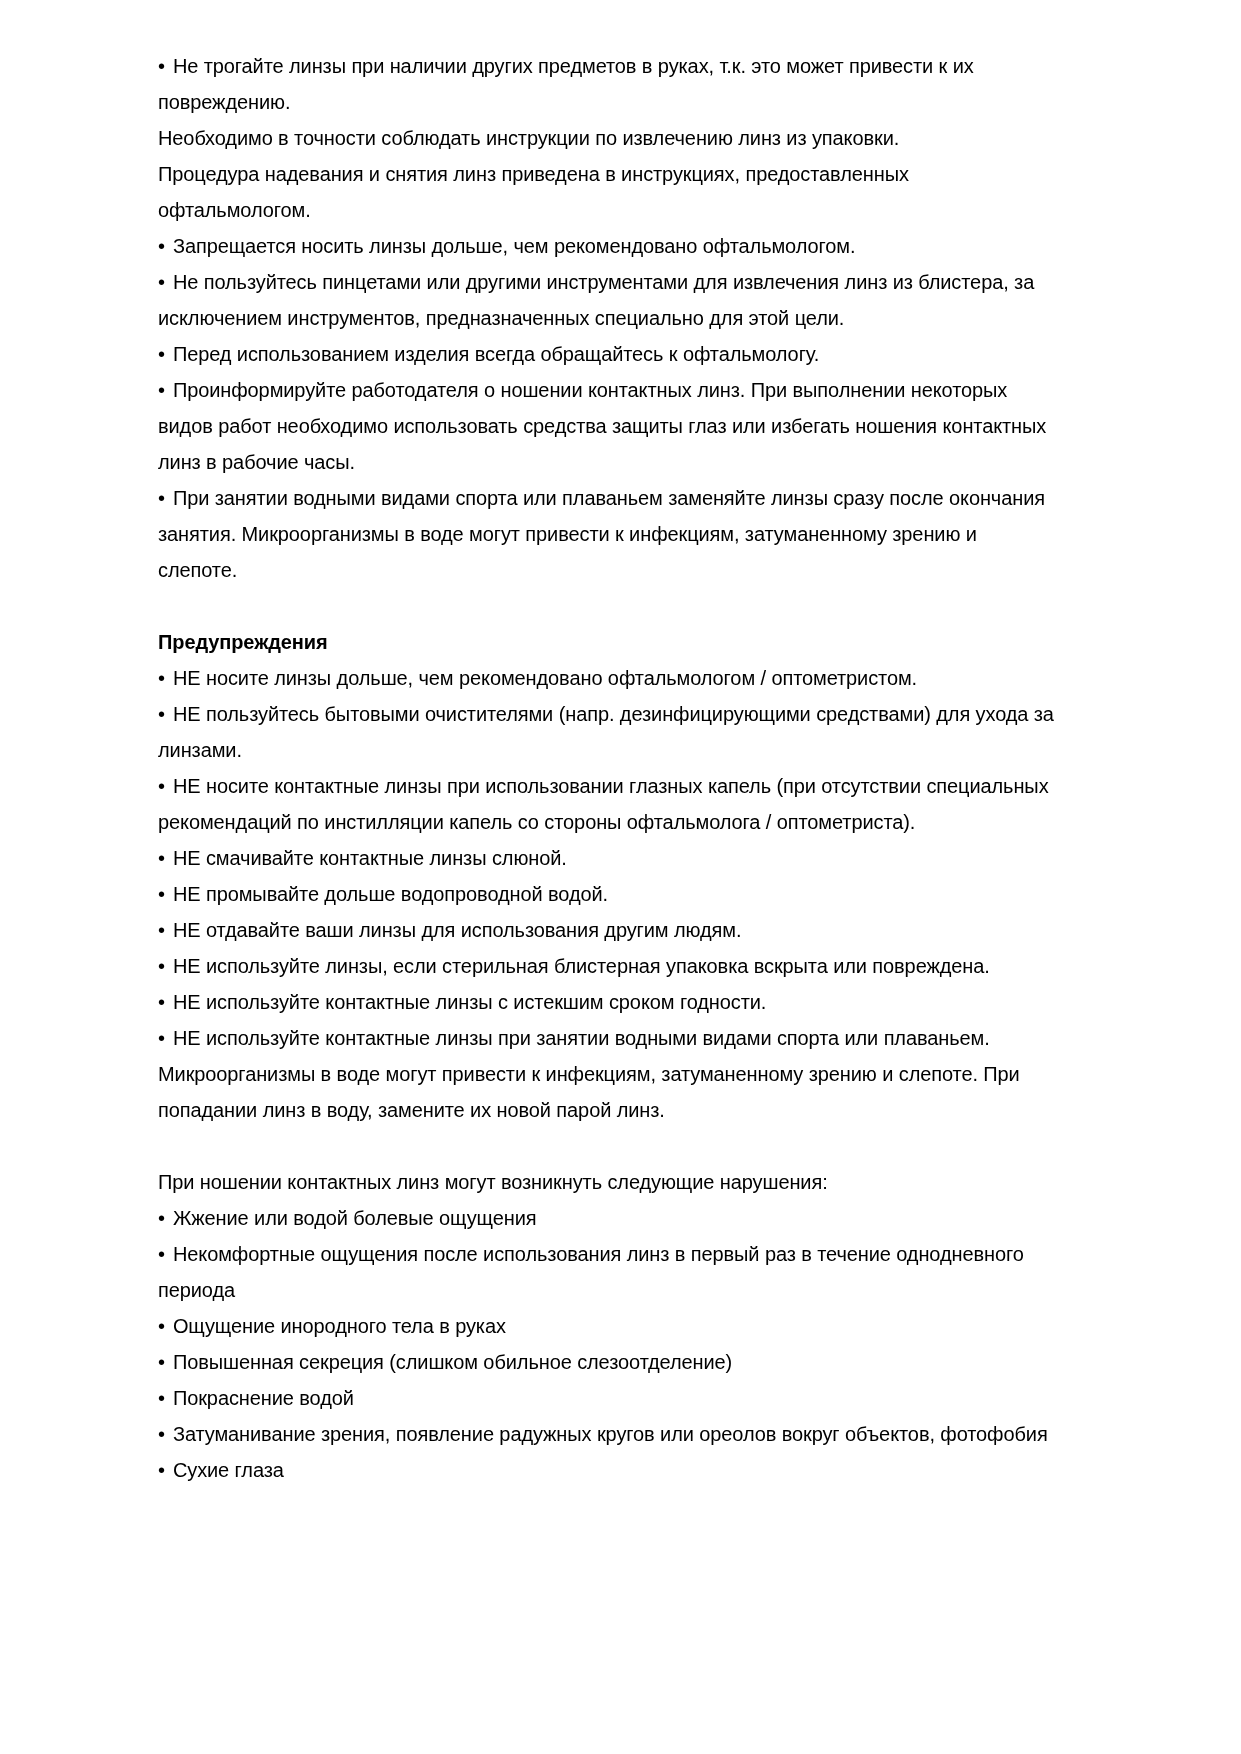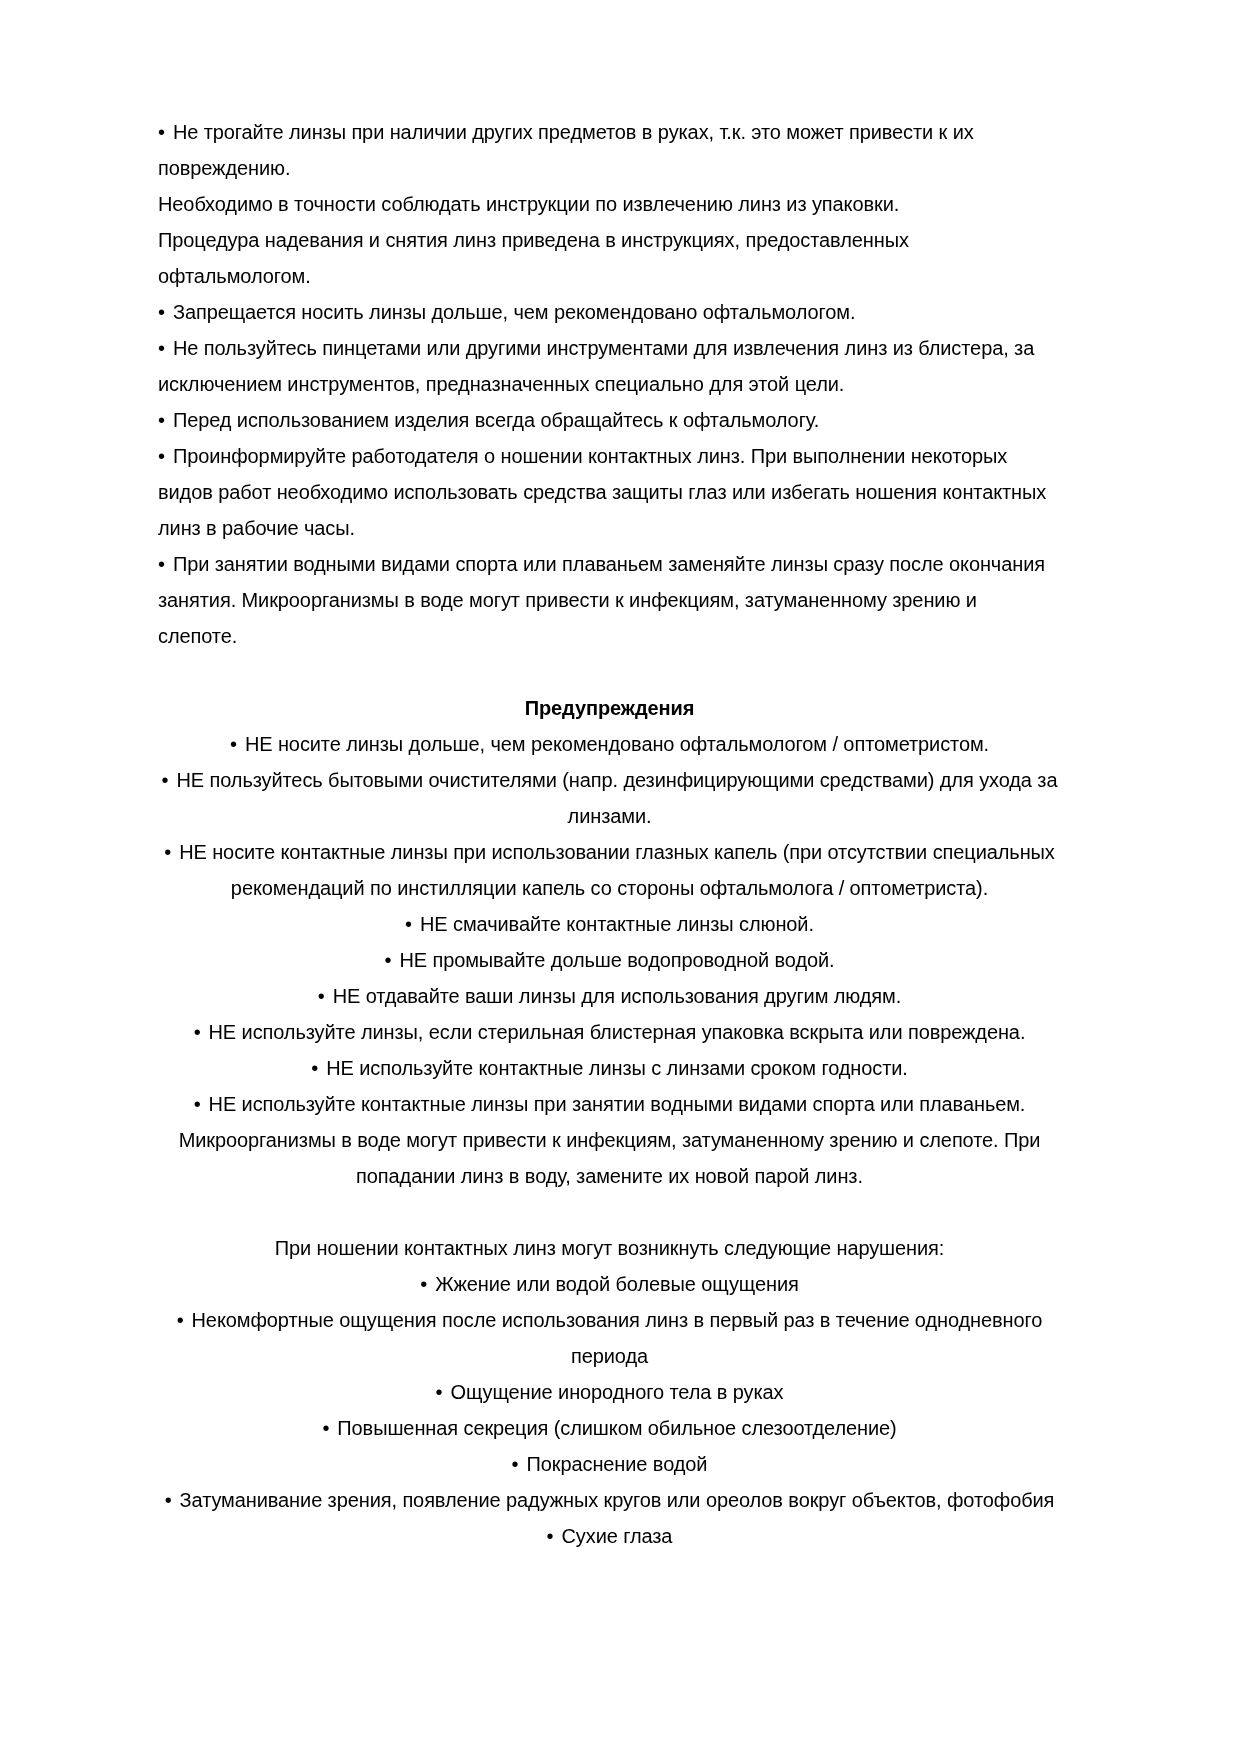--- a/index.html
+++ b/index.html
@@ -11,24 +11,24 @@
   .page {
     position: relative;
     width: 1241px;
     height: 1754px;
     background: #ffffff;
     overflow: hidden;
     font-family: "Liberation Sans", sans-serif;
     color: #000000;
   }
   .content {
-    padding: 114px 180px 60px 158px;
+    padding: 48px 180px 60px 158px;
   }
   .section { margin: 0; }
-  .section + .section { margin-top: 36px; text-align: center; }
+  .section + .section { margin-top: 36px; }
   .heading {
     font-size: 20px;
     line-height: 36px;
     font-weight: 700;
     margin: 0;
     letter-spacing: -0.1px;
   }
   p.line {
     font-size: 20px;
     line-height: 36px;
@@ -59,21 +59,21 @@
 
     <div class="section">
       <h2 class="heading">Предупреждения</h2>
       <p class="line"><span class="bullet">•</span><span>НЕ носите линзы дольше, чем рекомендовано офтальмологом / оптометристом.</span></p>
       <p class="line"><span class="bullet">•</span><span>НЕ пользуйтесь бытовыми очистителями (напр. дезинфицирующими средствами) для ухода за линзами.</span></p>
       <p class="line"><span class="bullet">•</span><span>НЕ носите контактные линзы при использовании глазных капель (при отсутствии специальных рекомендаций по инстилляции капель со стороны офтальмолога / оптометриста).</span></p>
       <p class="line"><span class="bullet">•</span><span>НЕ смачивайте контактные линзы слюной.</span></p>
       <p class="line"><span class="bullet">•</span><span>НЕ промывайте дольше водопроводной водой.</span></p>
       <p class="line"><span class="bullet">•</span><span>НЕ отдавайте ваши линзы для использования другим людям.</span></p>
       <p class="line"><span class="bullet">•</span><span>НЕ используйте линзы, если стерильная блистерная упаковка вскрыта или повреждена.</span></p>
-      <p class="line"><span class="bullet">•</span><span>НЕ используйте контактные линзы с линзами сроком годности.</span></p>
+      <p class="line"><span class="bullet">•</span><span>НЕ используйте контактные линзы с истекшим сроком годности.</span></p>
       <p class="line"><span class="bullet">•</span><span>НЕ используйте контактные линзы при занятии водными видами спорта или плаваньем. Микроорганизмы в воде могут привести к инфекциям, затуманенному зрению и слепоте. При попадании линз в воду, замените их новой парой линз.</span></p>
     </div>
 
     <div class="section">
       <p class="line"><span>При ношении контактных линз могут возникнуть следующие нарушения:</span></p>
       <p class="line"><span class="bullet">•</span><span>Жжение или водой болевые ощущения</span></p>
       <p class="line"><span class="bullet">•</span><span>Некомфортные ощущения после использования линз в первый раз в течение однодневного периода</span></p>
       <p class="line"><span class="bullet">•</span><span>Ощущение инородного тела в руках</span></p>
       <p class="line"><span class="bullet">•</span><span>Повышенная секреция (слишком обильное слезоотделение)</span></p>
       <p class="line"><span class="bullet">•</span><span>Покраснение водой</span></p>

